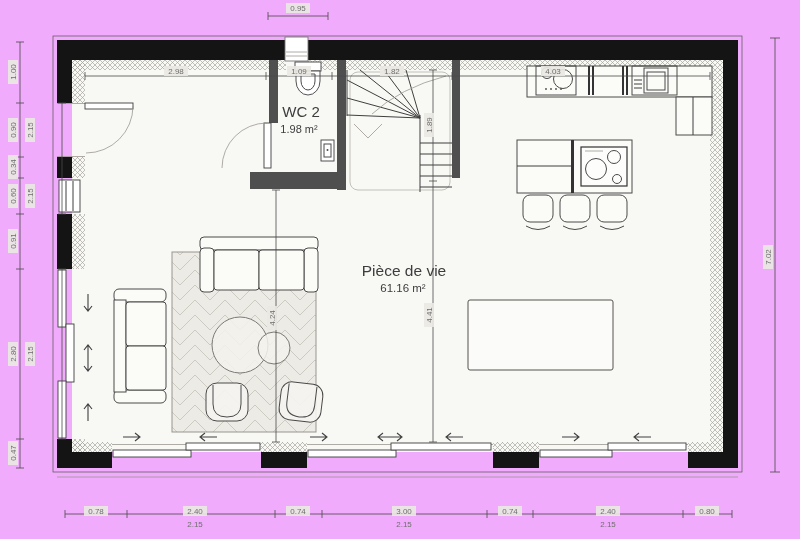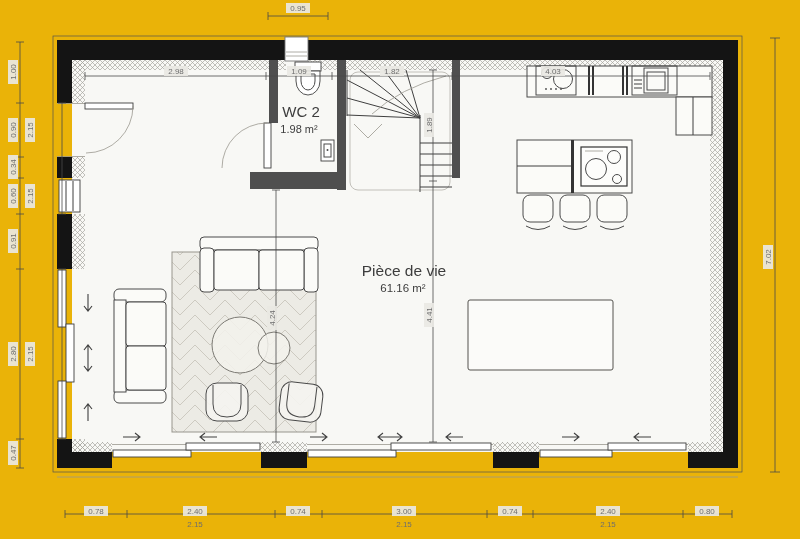--- a/index.html
+++ b/index.html
@@ -1,16 +1,16 @@
 <!DOCTYPE html>
 <html><head>
 <meta charset="utf-8">
 <style>
   html,body{margin:0;padding:0;background:#f3f2ef;}
-  .stage{position:relative;width:800px;height:539px;background:#eab308;overflow:hidden;
+  .stage{position:relative;width:800px;height:539px;background:#f0abfc;overflow:hidden;
          font-family:"Liberation Sans",sans-serif;}
   svg{display:block}
   .wall{fill:#141414;stroke:none}
   .part{fill:#4f4f4f;stroke:none}
   .floor{fill:#f8f8f5}
   .ln{stroke:#3f3f3f;fill:none;stroke-width:1}
   .lnw{stroke:#3f3f3f;fill:#ffffff;stroke-width:0.9}
   .thin{stroke:#9a988f;fill:none;stroke-width:0.8}
   .furn{stroke:#4a4a4a;fill:#fbfbf8;stroke-width:1}
   .furno{stroke:#4a4a4a;fill:none;stroke-width:1}

